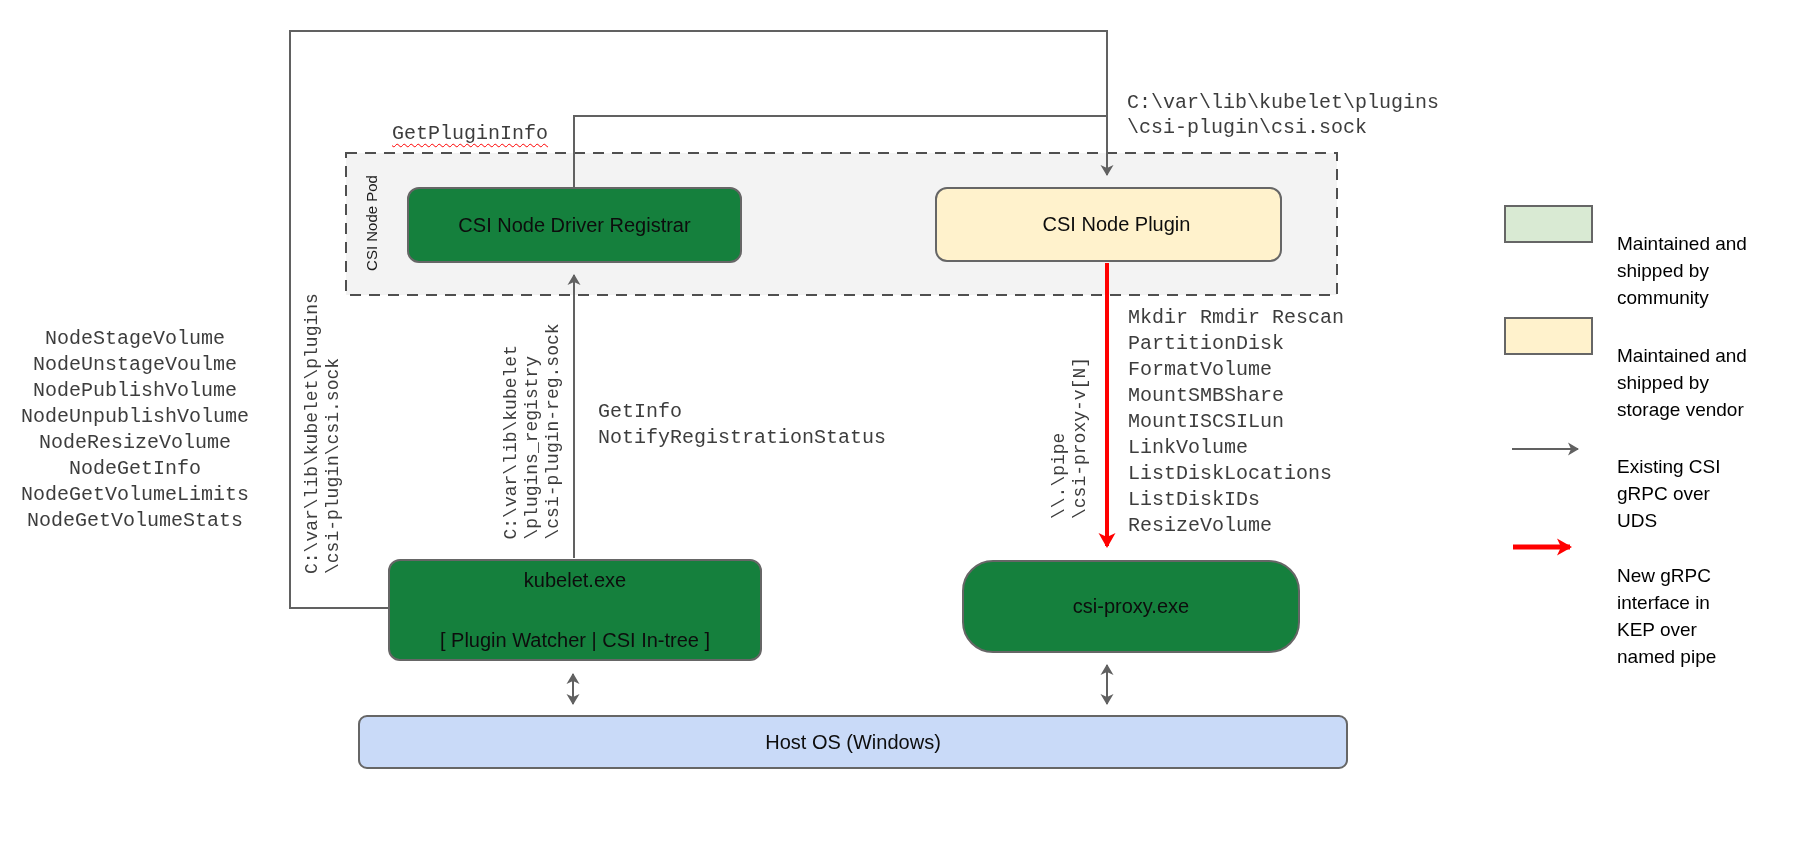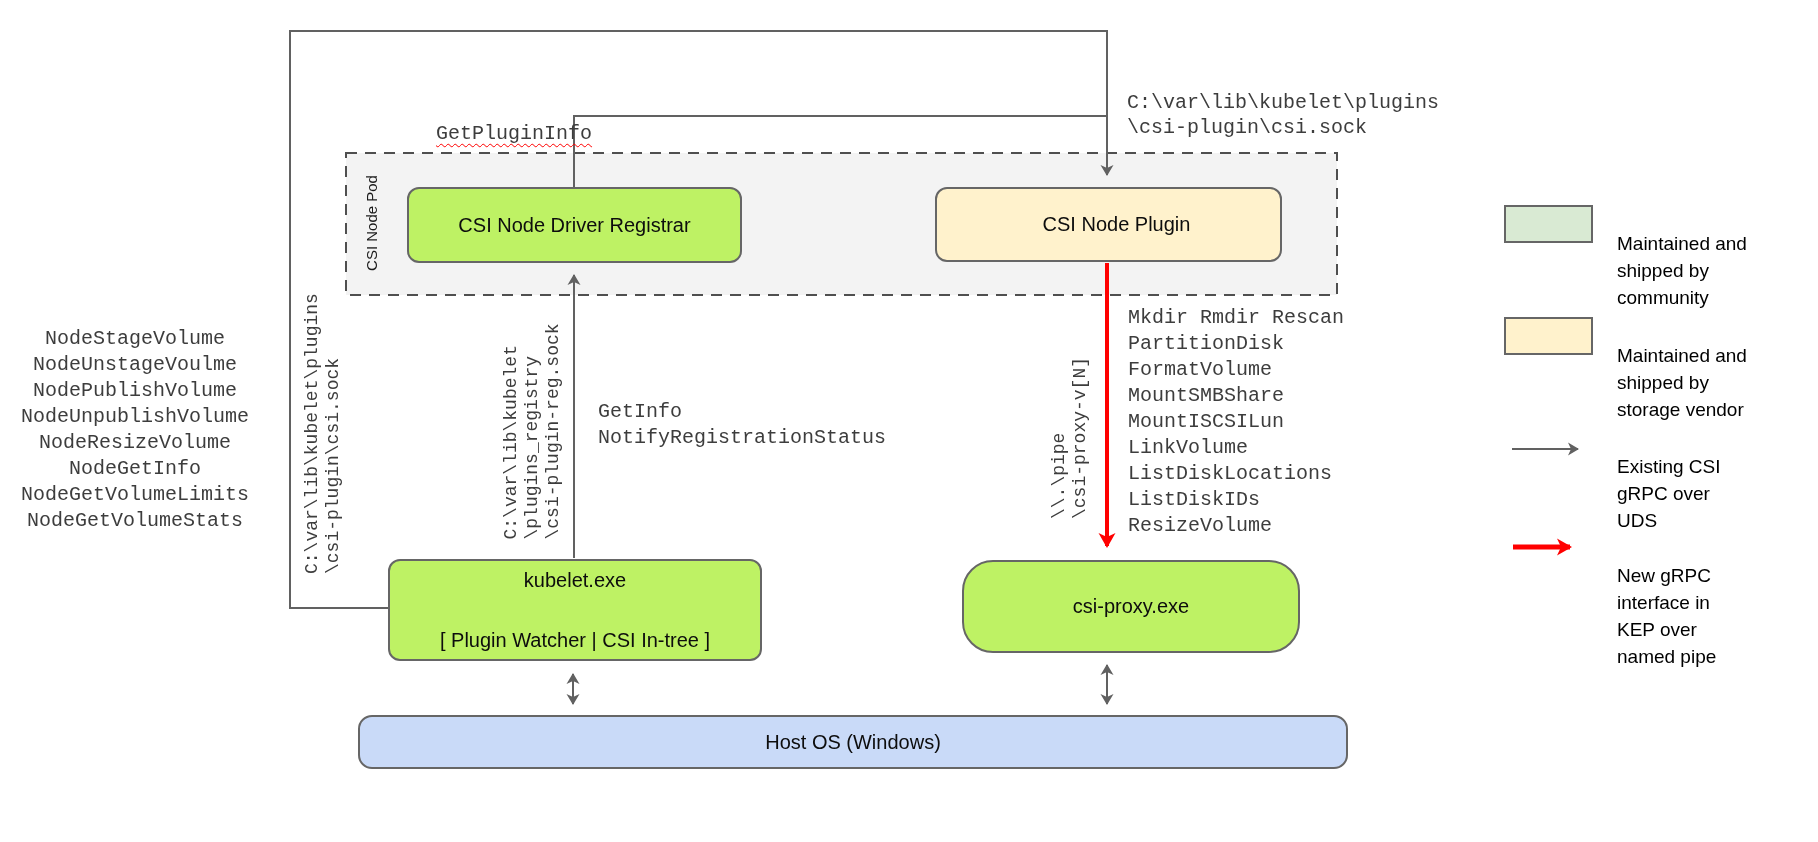--- a/index.html
+++ b/index.html
@@ -7,44 +7,44 @@
   #canvas{
     position:relative;width:1818px;height:842px;background:#ffffff;
     font-family:"Liberation Sans",sans-serif;overflow:hidden;
   }
   #connectors{position:absolute;left:0;top:0;z-index:1;}
   .node{
     position:absolute;z-index:2;display:flex;align-items:center;justify-content:center;
     border:2px solid #666666;border-radius:12px;box-sizing:border-box;
     font-size:20px;color:#0d0d0d;text-align:center;
   }
-  .green{background:#bef264;}
+  .green{background:#15803d;}
   .yellow{background:#fff2cc;padding-left:16px;}
-  .blue{background:#c9daf8;border-radius:14px;}
+  .blue{background:#c9daf8;border-radius:9px;}
   #registrar{left:407px;top:187px;width:335px;height:76px;}
   #plugin{left:935px;top:187px;width:347px;height:75px;}
   #kubelet{left:388px;top:559px;width:374px;height:102px;flex-direction:column;line-height:28px;gap:32px;}
   #csiproxy{left:962px;top:560px;width:338px;height:93px;border-radius:31px;}
   #hostos{left:358px;top:715px;width:990px;height:54px;}
   .mono{
     position:absolute;z-index:2;font-family:"Liberation Mono",monospace;
     font-size:20px;line-height:26px;color:#3d3d3d;white-space:pre;
   }
   .rot{
     position:absolute;z-index:2;font-family:"Liberation Mono",monospace;
     font-size:18px;line-height:21px;color:#3d3d3d;white-space:pre;
     transform:rotate(-90deg);
   }
   #podlabel{
     position:absolute;z-index:2;left:299px;top:212px;width:150px;height:22px;
     text-align:center;font-size:15px;color:#1a1a1a;transform:rotate(-90deg);white-space:pre;
   }
   #getplugininfo{
     left:392px;top:121px;
-    text-decoration:underline wavy #ff0000 1px;text-underline-offset:4px;margin-left:44px;
+    text-decoration:underline wavy #ff0000 1px;text-underline-offset:4px;
   }
   #sockpath-top{left:1127px;top:90px;line-height:25px;}
   #kubelet-calls{left:0px;top:326px;width:270px;text-align:center;}
   #rot-csisock{left:173px;top:403px;width:300px;height:42px;}
   #rot-regsock{left:417px;top:393px;width:230px;height:63px;}
   #rot-pipe{left:970px;top:398px;width:200px;height:42px;}
   #reg-calls{left:598px;top:399px;}
   #proxy-calls{left:1128px;top:305px;}
   .legend-swatch{
     position:absolute;z-index:2;width:89px;height:38px;border:2px solid #666666;box-sizing:border-box;

